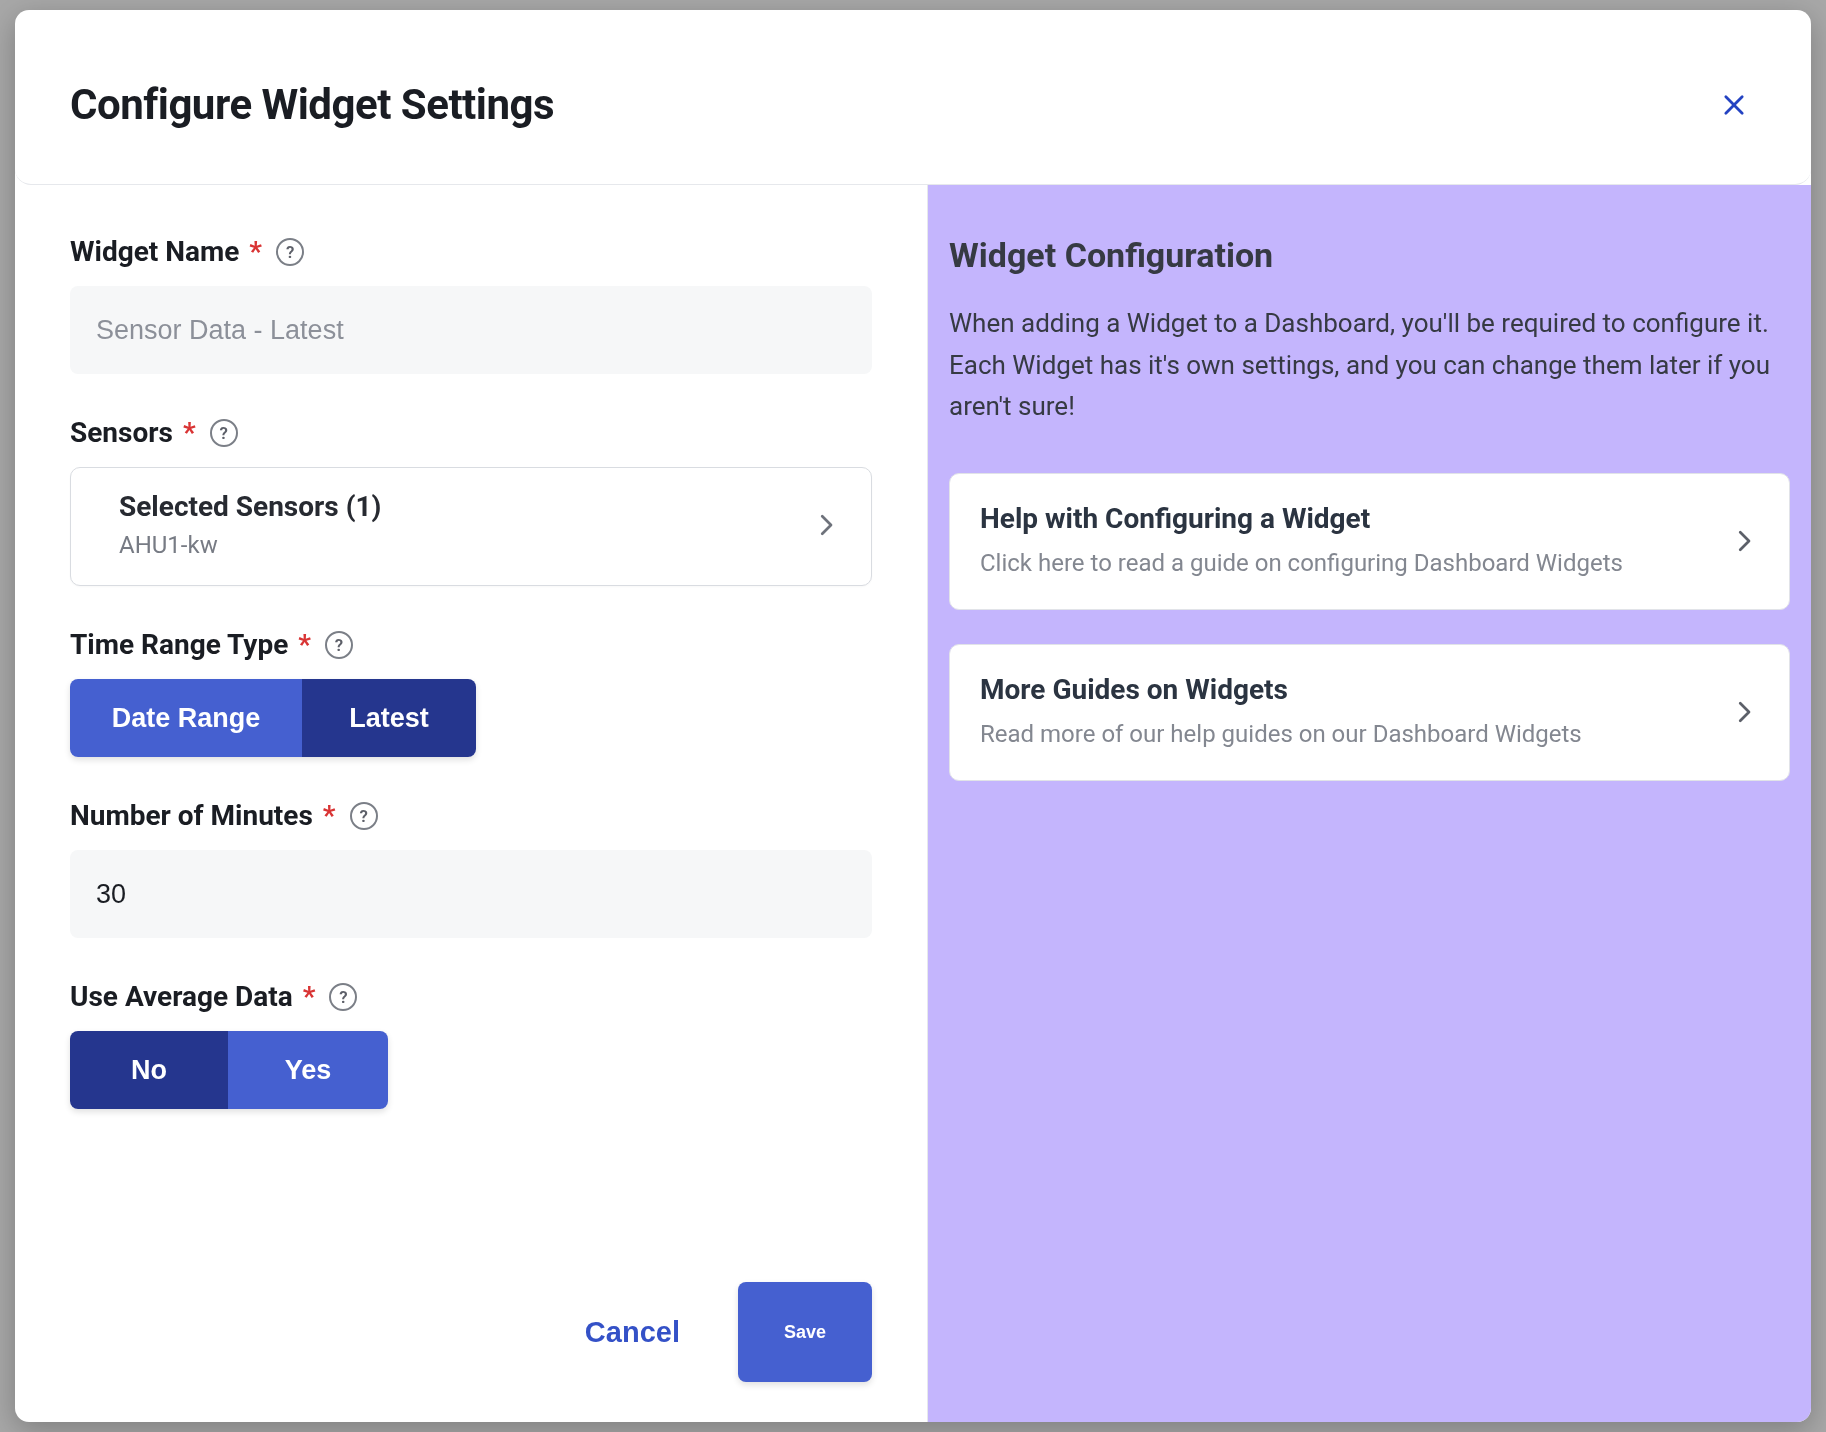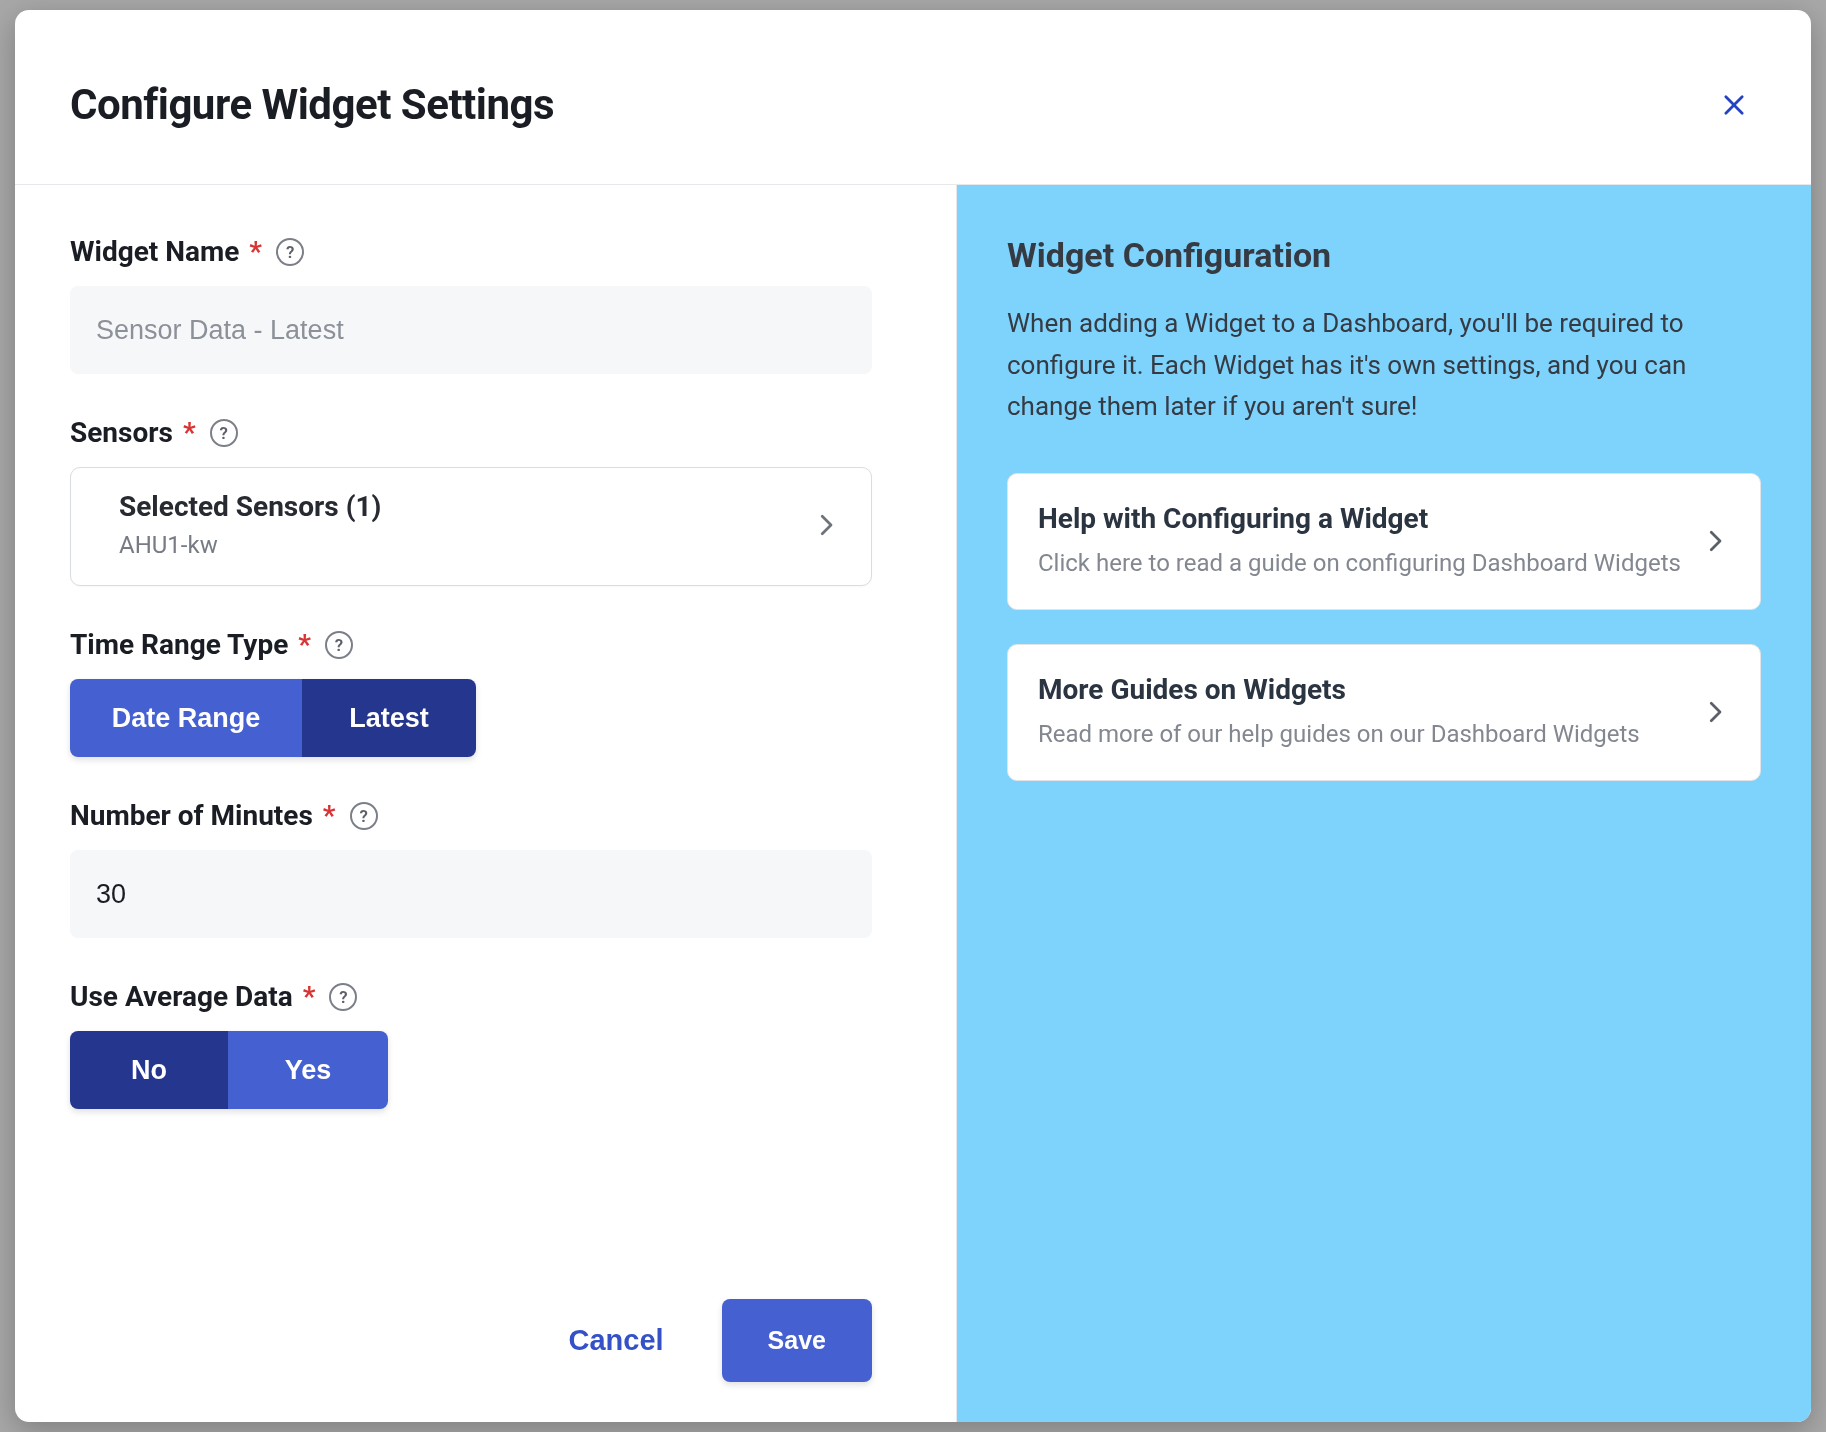--- a/index.html
+++ b/index.html
@@ -24,20 +24,21 @@
       overflow: hidden;
       box-shadow: 0 8px 30px rgba(0,0,0,.25);
     }
 
     .modal-header {
       display: flex;
       align-items: center;
       justify-content: space-between;
       padding: 70px 55px 55px 55px;
       border-bottom: 1px solid #e6e8ec;
+      border-radius: 16px;
     }
     .modal-title {
       font-size: 42px;
       font-weight: 700;
       color: #1a1d23;
       letter-spacing: -0.5px;
     }
     .close-btn {
       width: 44px;
       height: 44px;
@@ -58,23 +59,22 @@
     .left-pane {
       width: 912px;
       padding: 50px 55px 40px 55px;
       display: flex;
       flex-direction: column;
     }
 
     .right-pane {
       flex: 1;
       border-left: 1px solid #e6e8ec;
-      background: #7dd3fc;
-      padding: 50px 50px;
-      margin-left: 29px;
+      background: #c4b5fd;
+      padding: 50px 21px;
     }
 
     .form-group { margin-bottom: 42px; }
 
     .field-label {
       font-size: 28px;
       font-weight: 700;
       color: #1a1d23;
       display: flex;
       align-items: center;
@@ -172,25 +172,25 @@
       color: #3451c7;
       font-size: 29px;
       font-weight: 600;
       cursor: pointer;
       padding: 20px 18px;
     }
     .btn-save {
       background: #4560d0;
       border: none;
       color: #fff;
-      font-size: 25px;
+      font-size: 18px;
       font-weight: 600;
       border-radius: 8px;
       padding: 0 46px;
-      height: 83px;
+      height: 100px;
       cursor: pointer;
       box-shadow: 0 3px 6px rgba(0,0,0,.12);
     }
 
     .right-title {
       font-size: 34px;
       font-weight: 700;
       color: #363a43;
       margin-bottom: 28px;
     }

